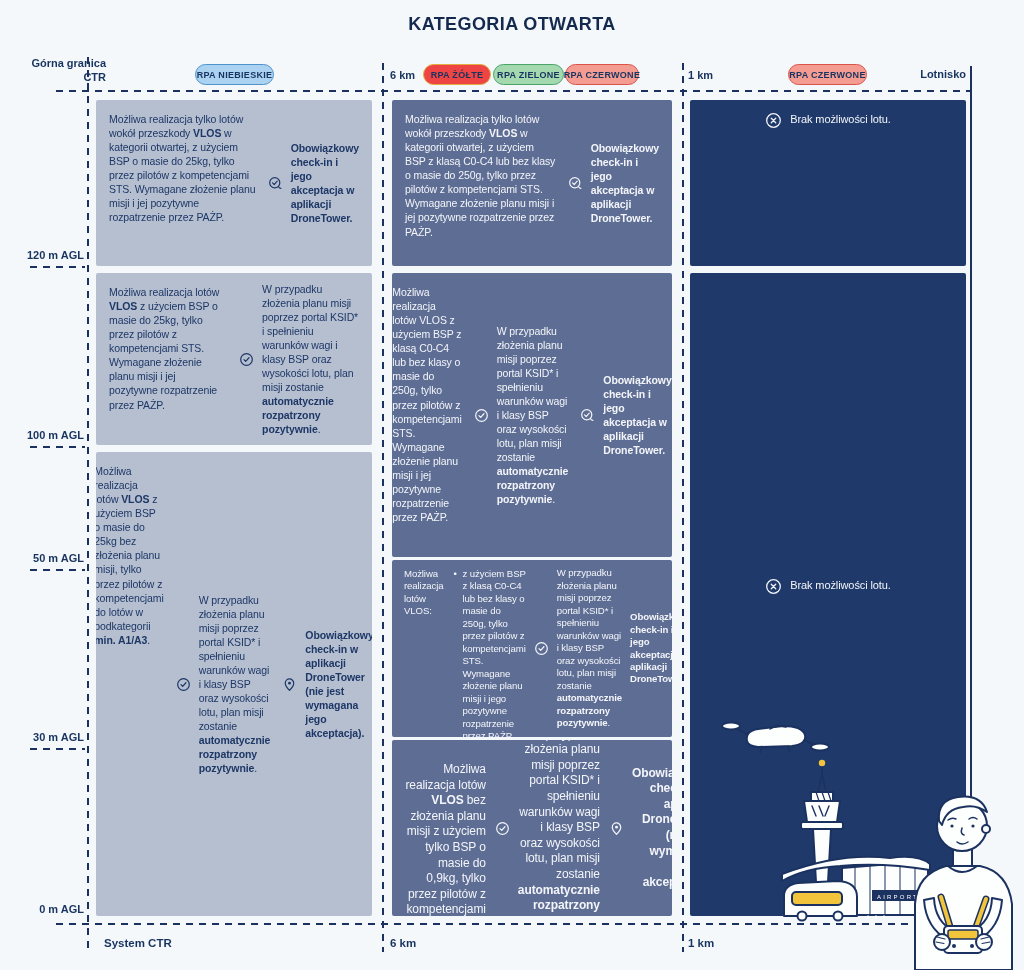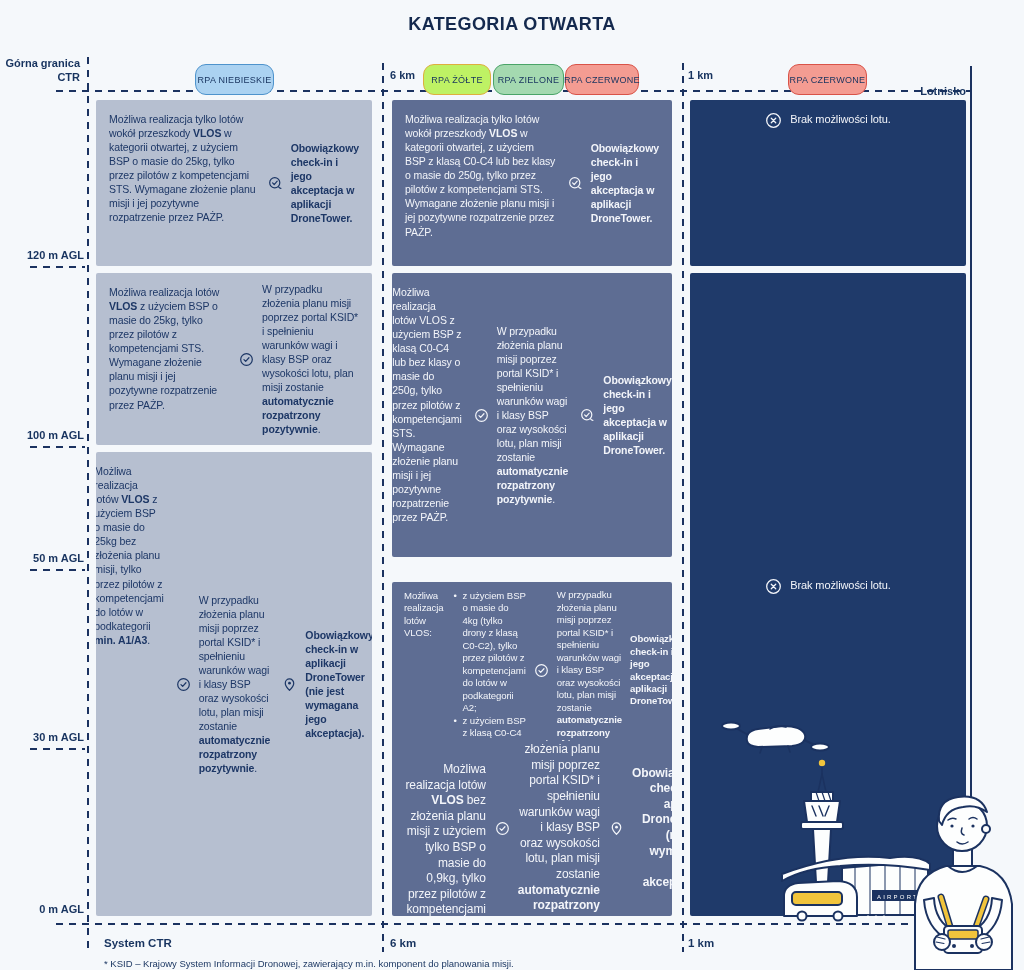--- a/index.html
+++ b/index.html
@@ -13,24 +13,24 @@
     text-align:center;font-size:18px;font-weight:700;letter-spacing:.4px;color:#14294e;
   }
   
   .vline{position:absolute;width:2px;background:repeating-linear-gradient(180deg,#1b3260 0 7px,transparent 7px 13px);}
   .hline{position:absolute;height:2px;background:repeating-linear-gradient(90deg,#1b3260 0 7px,transparent 7px 13px);}
   .vsolid{position:absolute;width:2px;background:#1b3260;}
   
   .lab{position:absolute;font-size:11px;font-weight:700;color:#17335f;line-height:1.25;}
   .lab.right{text-align:right;}
   .pill{
-    position:absolute;top:64px;height:31px;box-sizing:border-box;
+    position:absolute;top:64px;height:21px;box-sizing:border-box;
     display:flex;align-items:center;justify-content:center;
     border:1.5px solid;border-radius:11px;
-    font-size:9px;font-weight:400;letter-spacing:.3px;white-space:nowrap;
+    font-size:9px;font-weight:700;letter-spacing:.3px;white-space:nowrap;
   }
   .foot{position:absolute;font-size:9.5px;font-weight:400;color:#17335f;}
   
   .box{
     position:absolute;box-sizing:border-box;border-radius:2px;overflow:hidden;
     display:flex;flex-direction:row;gap:10px;padding:12px 13px;
     font-size:10.5px;line-height:1.34;letter-spacing:-0.1px;
   }
   .box.center{justify-content:center;}
   .c1{background:#b6bfd0;color:#1d3766;}
@@ -38,21 +38,21 @@
   .c3{background:#1f3a6a;color:#f3f5fa;}
   .box .para{margin:0;}
   .b{font-weight:700;}
   .bullet{display:flex;gap:8px;align-items:center;padding-left:2px;}
   .bicon{flex:0 0 15px;width:15px;height:15px;}
   .bicon svg{width:15px;height:15px;display:block;}
   .btext{flex:1;}
   ul.dots{margin:0;padding:0 0 0 4px;list-style:none;}
   ul.dots li{position:relative;padding-left:9px;margin:0;}
   ul.dots li::before{content:"•";position:absolute;left:0;top:0;}
-  .dense{font-size:9.6px;gap:6px;padding:8px 12px;line-height:1.3;margin-top:22px;}
+  .dense{font-size:9.6px;gap:6px;padding:8px 12px;line-height:1.3;}
   .semi{font-size:12px;gap:7px;padding:22px 12px;line-height:1.3;text-align:right;}
   
   .nofly{display:flex;align-items:flex-start;justify-content:center;gap:8px;font-size:11px;color:#f3f5fa;}
   .nofly .nficon{width:17px;height:17px;}
   .nofly .nficon svg{width:17px;height:17px;display:block;}
   .nofly.abs{position:absolute;left:0;right:0;top:305px;}
   .illu{position:absolute;left:690px;top:700px;width:334px;height:270px;}
 </style>
 </head>
 <body>
@@ -65,29 +65,29 @@
   <div class="vline" style="left:382px;top:63px;height:889px;"></div>
   <div class="vline" style="left:682px;top:63px;height:889px;"></div>
   <div class="vsolid" style="left:970px;top:66px;height:858px;"></div>
   <div class="hline" style="left:56px;top:90px;width:916px;"></div>
   <div class="hline" style="left:56px;top:923px;width:916px;"></div>
   <div class="hline" style="left:30px;top:266px;width:55px;"></div>
   <div class="hline" style="left:30px;top:446px;width:55px;"></div>
   <div class="hline" style="left:30px;top:569px;width:55px;"></div>
   <div class="hline" style="left:30px;top:748px;width:55px;"></div>
 
-  <div class="lab right" style="left:0;top:57px;width:80px;">Górna granica CTR</div>
+  <div class="lab right" style="left:0;top:57px;width:80px;padding-left:26px;">Górna granica CTR</div>
   <div class="pill" style="left: 195px; width: 79px; background: rgb(171, 210, 241); border-color: rgb(78, 147, 204); color: rgb(23, 51, 95);">RPA NIEBIESKIE</div>
   <div class="lab" style="left:390px;top:69px;">6 km</div>
-  <div class="pill" style="left: 423px; width: 68px; background: #bef264; border-color: rgb(223, 174, 62); color: rgb(23, 51, 95);">RPA ŻÓŁTE</div>
+  <div class="pill" style="left: 423px; width: 68px; background: #ef4444; border-color: rgb(223, 174, 62); color: rgb(23, 51, 95);">RPA ŻÓŁTE</div>
   <div class="pill" style="left: 493px; width: 71px; background: rgb(164, 217, 176); border-color: rgb(74, 164, 104); color: rgb(23, 51, 95);">RPA ZIELONE</div>
   <div class="pill" style="left: 565px; width: 74px; background: rgb(244, 156, 146); border-color: rgb(217, 83, 72); color: rgb(23, 51, 95);">RPA CZERWONE</div>
   <div class="lab" style="left:688px;top:69px;">1 km</div>
   <div class="pill" style="left: 788px; width: 79px; background: rgb(244, 156, 146); border-color: rgb(217, 83, 72); color: rgb(23, 51, 95);">RPA CZERWONE</div>
-  <div class="lab right" style="left:886px;top:85px;width:80px;">Lotnisko</div>
+  <div class="lab right" style="left:886px;top:68px;width:80px;">Lotnisko</div>
 
   <div class="lab right" style="left:0;top:249px;width:84px;">120 m AGL</div>
   <div class="lab right" style="left:0;top:429px;width:84px;">100 m AGL</div>
   <div class="lab right" style="left:0;top:552px;width:84px;">50 m AGL</div>
   <div class="lab right" style="left:0;top:731px;width:84px;">30 m AGL</div>
   <div class="lab right" style="left:0;top:903px;width:84px;">0 m AGL</div>
 
   <div class="box c1 center" style="left:96px;top:100px;width:276px;height:166px;">
       <p class="para"><span>Możliwa realizacja tylko lotów wokół przeszkody </span><span class="b">VLOS</span><span> w kategorii otwartej, z użyciem BSP o masie do 25kg, tylko przez pilotów z kompetencjami STS. Wymagane złożenie planu misji i jej pozytywne rozpatrzenie przez PAŻP.</span></p>
       <div class="bullet">
@@ -166,21 +166,20 @@
             <path d="M4.9 7.4l1.7 1.7 3.2-3.6" fill="none" stroke="currentColor" stroke-width="1.3" stroke-linecap="round" stroke-linejoin="round"></path>
             <path d="M11.3 11.6q1.2 1.4 2.4 1.6" fill="none" stroke="currentColor" stroke-width="1.3" stroke-linecap="round"></path>
           </svg>
         </span>
         <span class="btext"><span class="b">Obowiązkowy check-in i jego akceptacja w aplikacji DroneTower.</span></span>
       </div>
     </div>
   <div class="box c2 dense" style="left:392px;top:560px;width:280px;height:177px;">
       <p class="para"><span>Możliwa realizacja lotów VLOS:</span></p>
       <ul class="dots">
-        <li><span>z użyciem BSP o masie do 4kg (tylko drony z klasą C0-C2), tylko przez pilotów z kompetencjami do lotów w podkategorii A2;</span></li>
         <li><span>z użyciem BSP z klasą C0-C4 lub bez klasy o masie do 250g, tylko przez pilotów z kompetencjami STS. Wymagane złożenie planu misji i jego pozytywne rozpatrzenie przez PAŻP.</span></li>
       </ul>
       <div class="bullet">
         <span class="bicon">
           <svg viewBox="0 0 16 16">
             <circle cx="8" cy="8" r="6.2" fill="none" stroke="currentColor" stroke-width="1.3"></circle>
             <path d="M5.3 8.2l1.8 1.8 3.5-3.9" fill="none" stroke="currentColor" stroke-width="1.3" stroke-linecap="round" stroke-linejoin="round"></path>
           </svg>
         </span>
         <span class="btext"><span>W przypadku złożenia planu misji poprzez portal KSID* i spełnieniu warunków wagi i klasy BSP oraz wysokości lotu, plan misji zostanie </span><span class="b">automatycznie rozpatrzony pozytywnie</span><span>.</span></span>
@@ -230,21 +229,20 @@
             <path d="M5.9 5.9l4.2 4.2M10.1 5.9l-4.2 4.2" stroke="currentColor" stroke-width="1.2" stroke-linecap="round"></path>
           </svg>
         </span>
       <span>Brak możliwości lotu.</span>
     </div>
   </div>
 
   <div class="lab" style="left:104px;top:936px;font-size:11.5px;">System CTR</div>
   <div class="lab" style="left:390px;top:936px;font-size:11.5px;">6 km</div>
   <div class="lab" style="left:688px;top:936px;font-size:11.5px;">1 km</div>
-  <div class="foot" style="left:104px;top:958px;">* KSID – Krajowy System Informacji Dronowej, zawierający m.in. komponent do planowania misji.</div>
 
   <svg class="illu" viewBox="0 0 334 270">
     <g stroke="#1b3260" stroke-width="2" fill="#fdfefe" stroke-linejoin="round" stroke-linecap="round">
 
       <g>
         <path d="M60,36 L44,27"></path>
           <ellipse cx="41" cy="26" rx="9" ry="3.5"></ellipse>
         <path d="M112,39 L127,46"></path>
           <ellipse cx="130" cy="47" rx="9" ry="3.5"></ellipse>
         <path d="M57,41 Q55,31 68,29 L93,26 Q112,26 115,35 Q117,44 102,46 L68,47 Q58,46 57,41 Z"></path>

